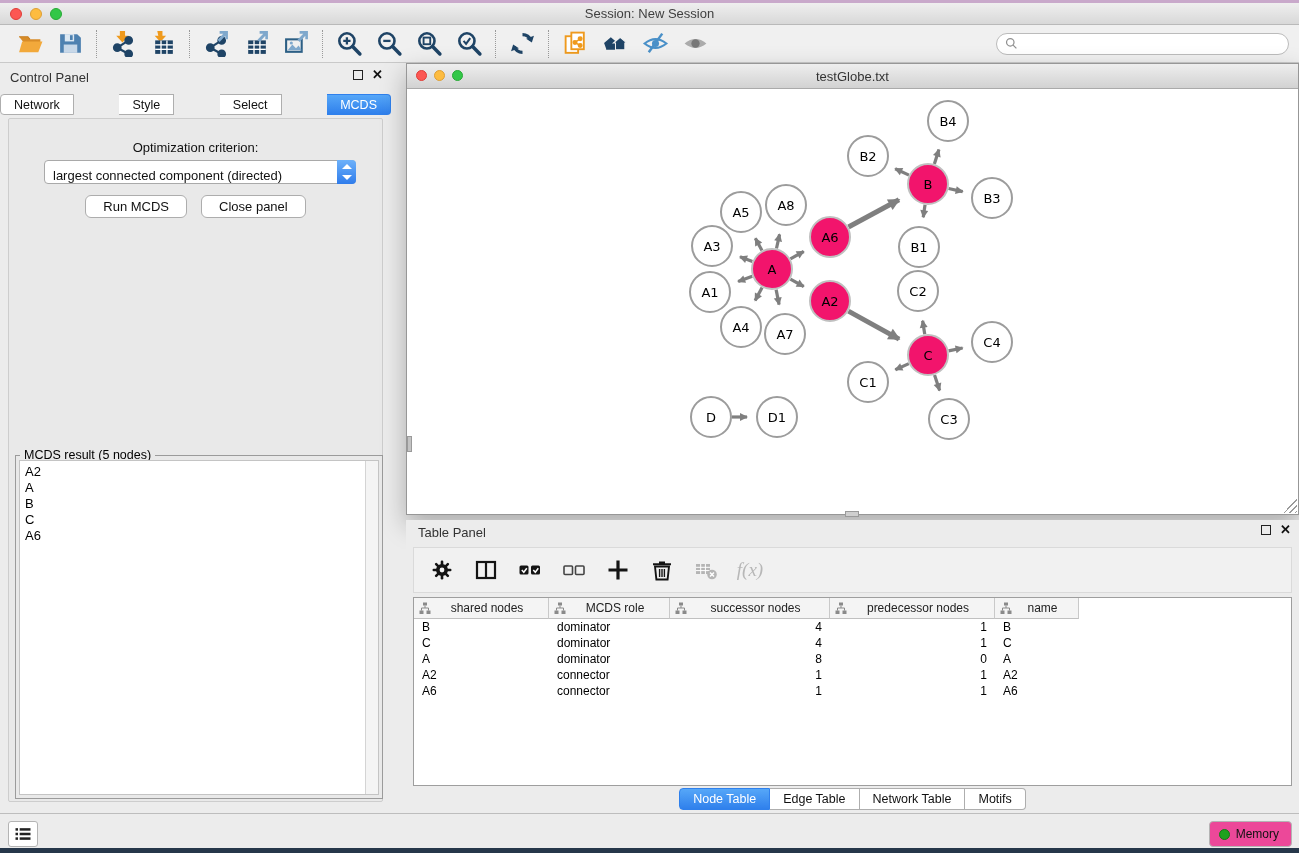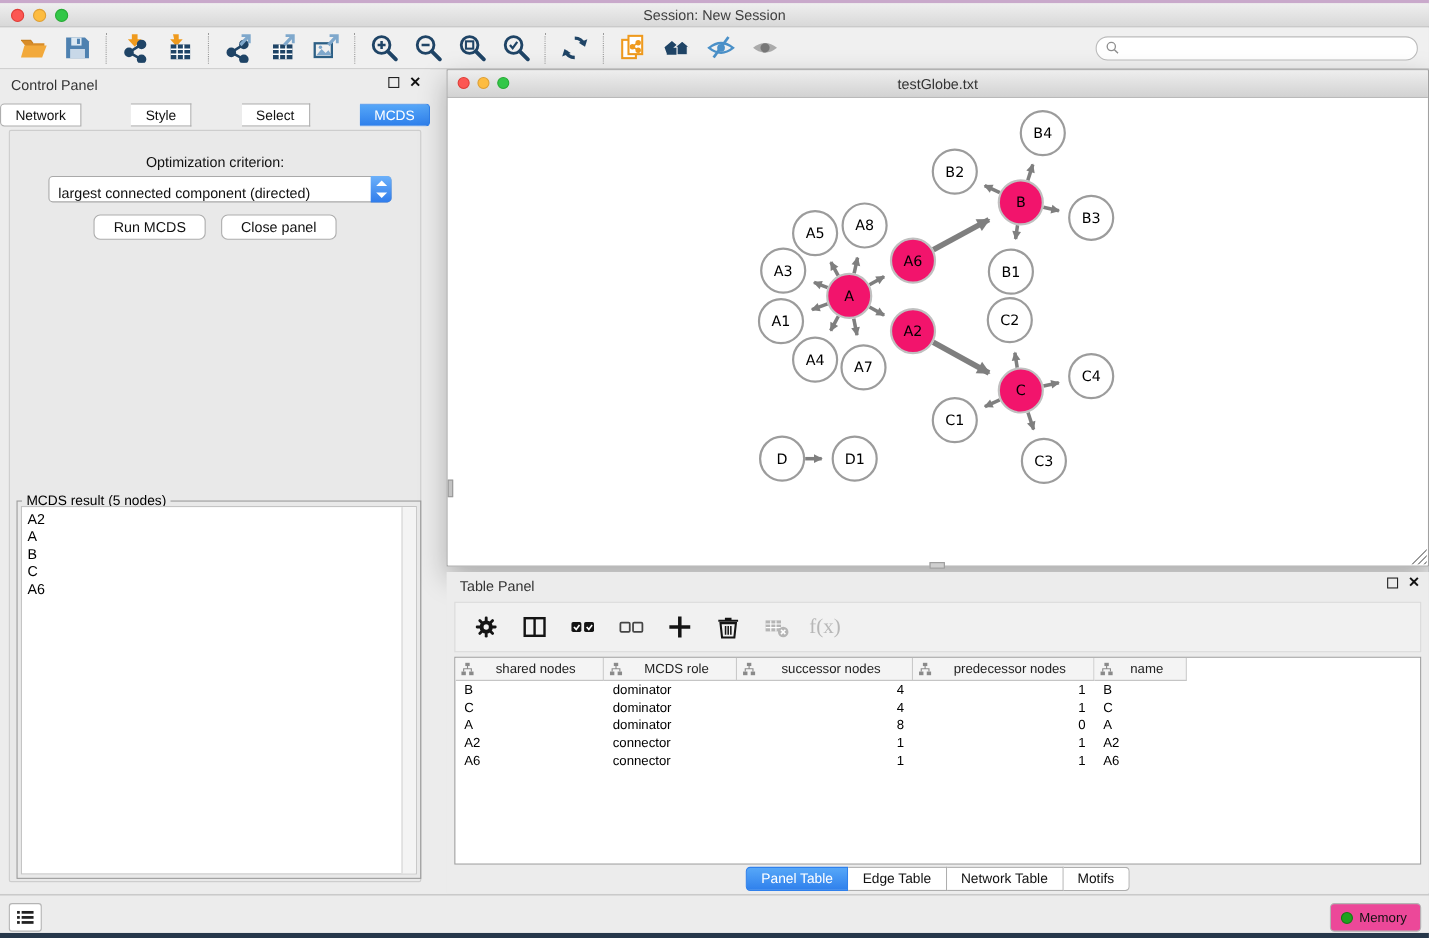--- a/index.html
+++ b/index.html
@@ -79,21 +79,21 @@
      linear-gradient(135deg, transparent 0 50%, #9a9a9a 50% 56%, transparent 56% 70%, #9a9a9a 70% 76%, transparent 76% 90%, #9a9a9a 90% 96%, transparent 96%); }
 
   
   .table-panel { position:absolute; left:406px; top:520px; width:893px; height:292px; background:#ececec; }
   .tp-head { position:absolute; left:0; top:0; width:100%; height:24px; }
   .tp-head .tp-title { position:absolute; left:12px; top:5px; font-size:13px; color:#333; }
   .tp-toolbar { position:absolute; left:7px; top:27px; width:879px; height:46px; background:#f1f1f1;
     border:1px solid #dadada; display:flex; align-items:center; padding:0 10px; gap:8px; }
   .tpt-btn { width:36px; height:34px; display:flex; align-items:center; justify-content:center; cursor:pointer; }
   .tpt-btn svg { width:24px; height:24px; }
-  .fx-glyph { font-family:"Liberation Serif", serif; font-size:19px; color:#b7b7b7; }
+  .fx-glyph { font-family:"Liberation Serif", serif; font-style:italic; font-size:19px; color:#b7b7b7; }
   .tp-table { position:absolute; left:7px; top:77px; width:879px; height:189px; background:#fff; border:1px solid #9e9e9e; overflow:hidden; }
   .tp-header { display:flex; height:21px; }
   .th-cell { background:#f4f4f4; border-bottom:1px solid #c0c0c0; border-right:1px solid #c9c9c9;
     display:flex; align-items:center; justify-content:center; gap:6px; font-size:12px; color:#222; position:relative; }
   .th-cell .tree-ico { position:absolute; left:5px; top:4px; }
   .th-cell.filler { background:#fff; border-right:none; border-bottom:none; }
   .tp-rows { font-size:12px; color:#000; }
   .tp-row { display:flex; height:16px; align-items:center; }
   .td { padding:0 8px; white-space:nowrap; overflow:hidden; }
   .td.num { text-align:right; }
@@ -609,21 +609,21 @@
           <div class="tp-row">
             <div class="td" style="width: 135px; flex: 0 0 auto;">A6</div>
             <div class="td" style="width: 121px; flex: 0 0 auto;">connector</div>
             <div class="td num" style="width: 160px; flex: 0 0 auto;">1</div>
             <div class="td num" style="width: 165px; flex: 0 0 auto;">1</div>
             <div class="td" style="width: 84px; flex: 0 0 auto;">A6</div>
           </div>
         </div>
     </div>
     <div class="tp-tabs" id="tp-tabs">
-        <div class="tab active">Panel Table</div>
+        <div class="tab active">Node Table</div>
         <div class="tab">Edge Table</div>
         <div class="tab">Network Table</div>
         <div class="tab">Motifs</div>
       </div>
   </div>
 
   <div class="statusbar">
     <div class="list-btn">
       <svg viewBox="0 0 24 24" width="20" height="20">
         <g fill="#222">

